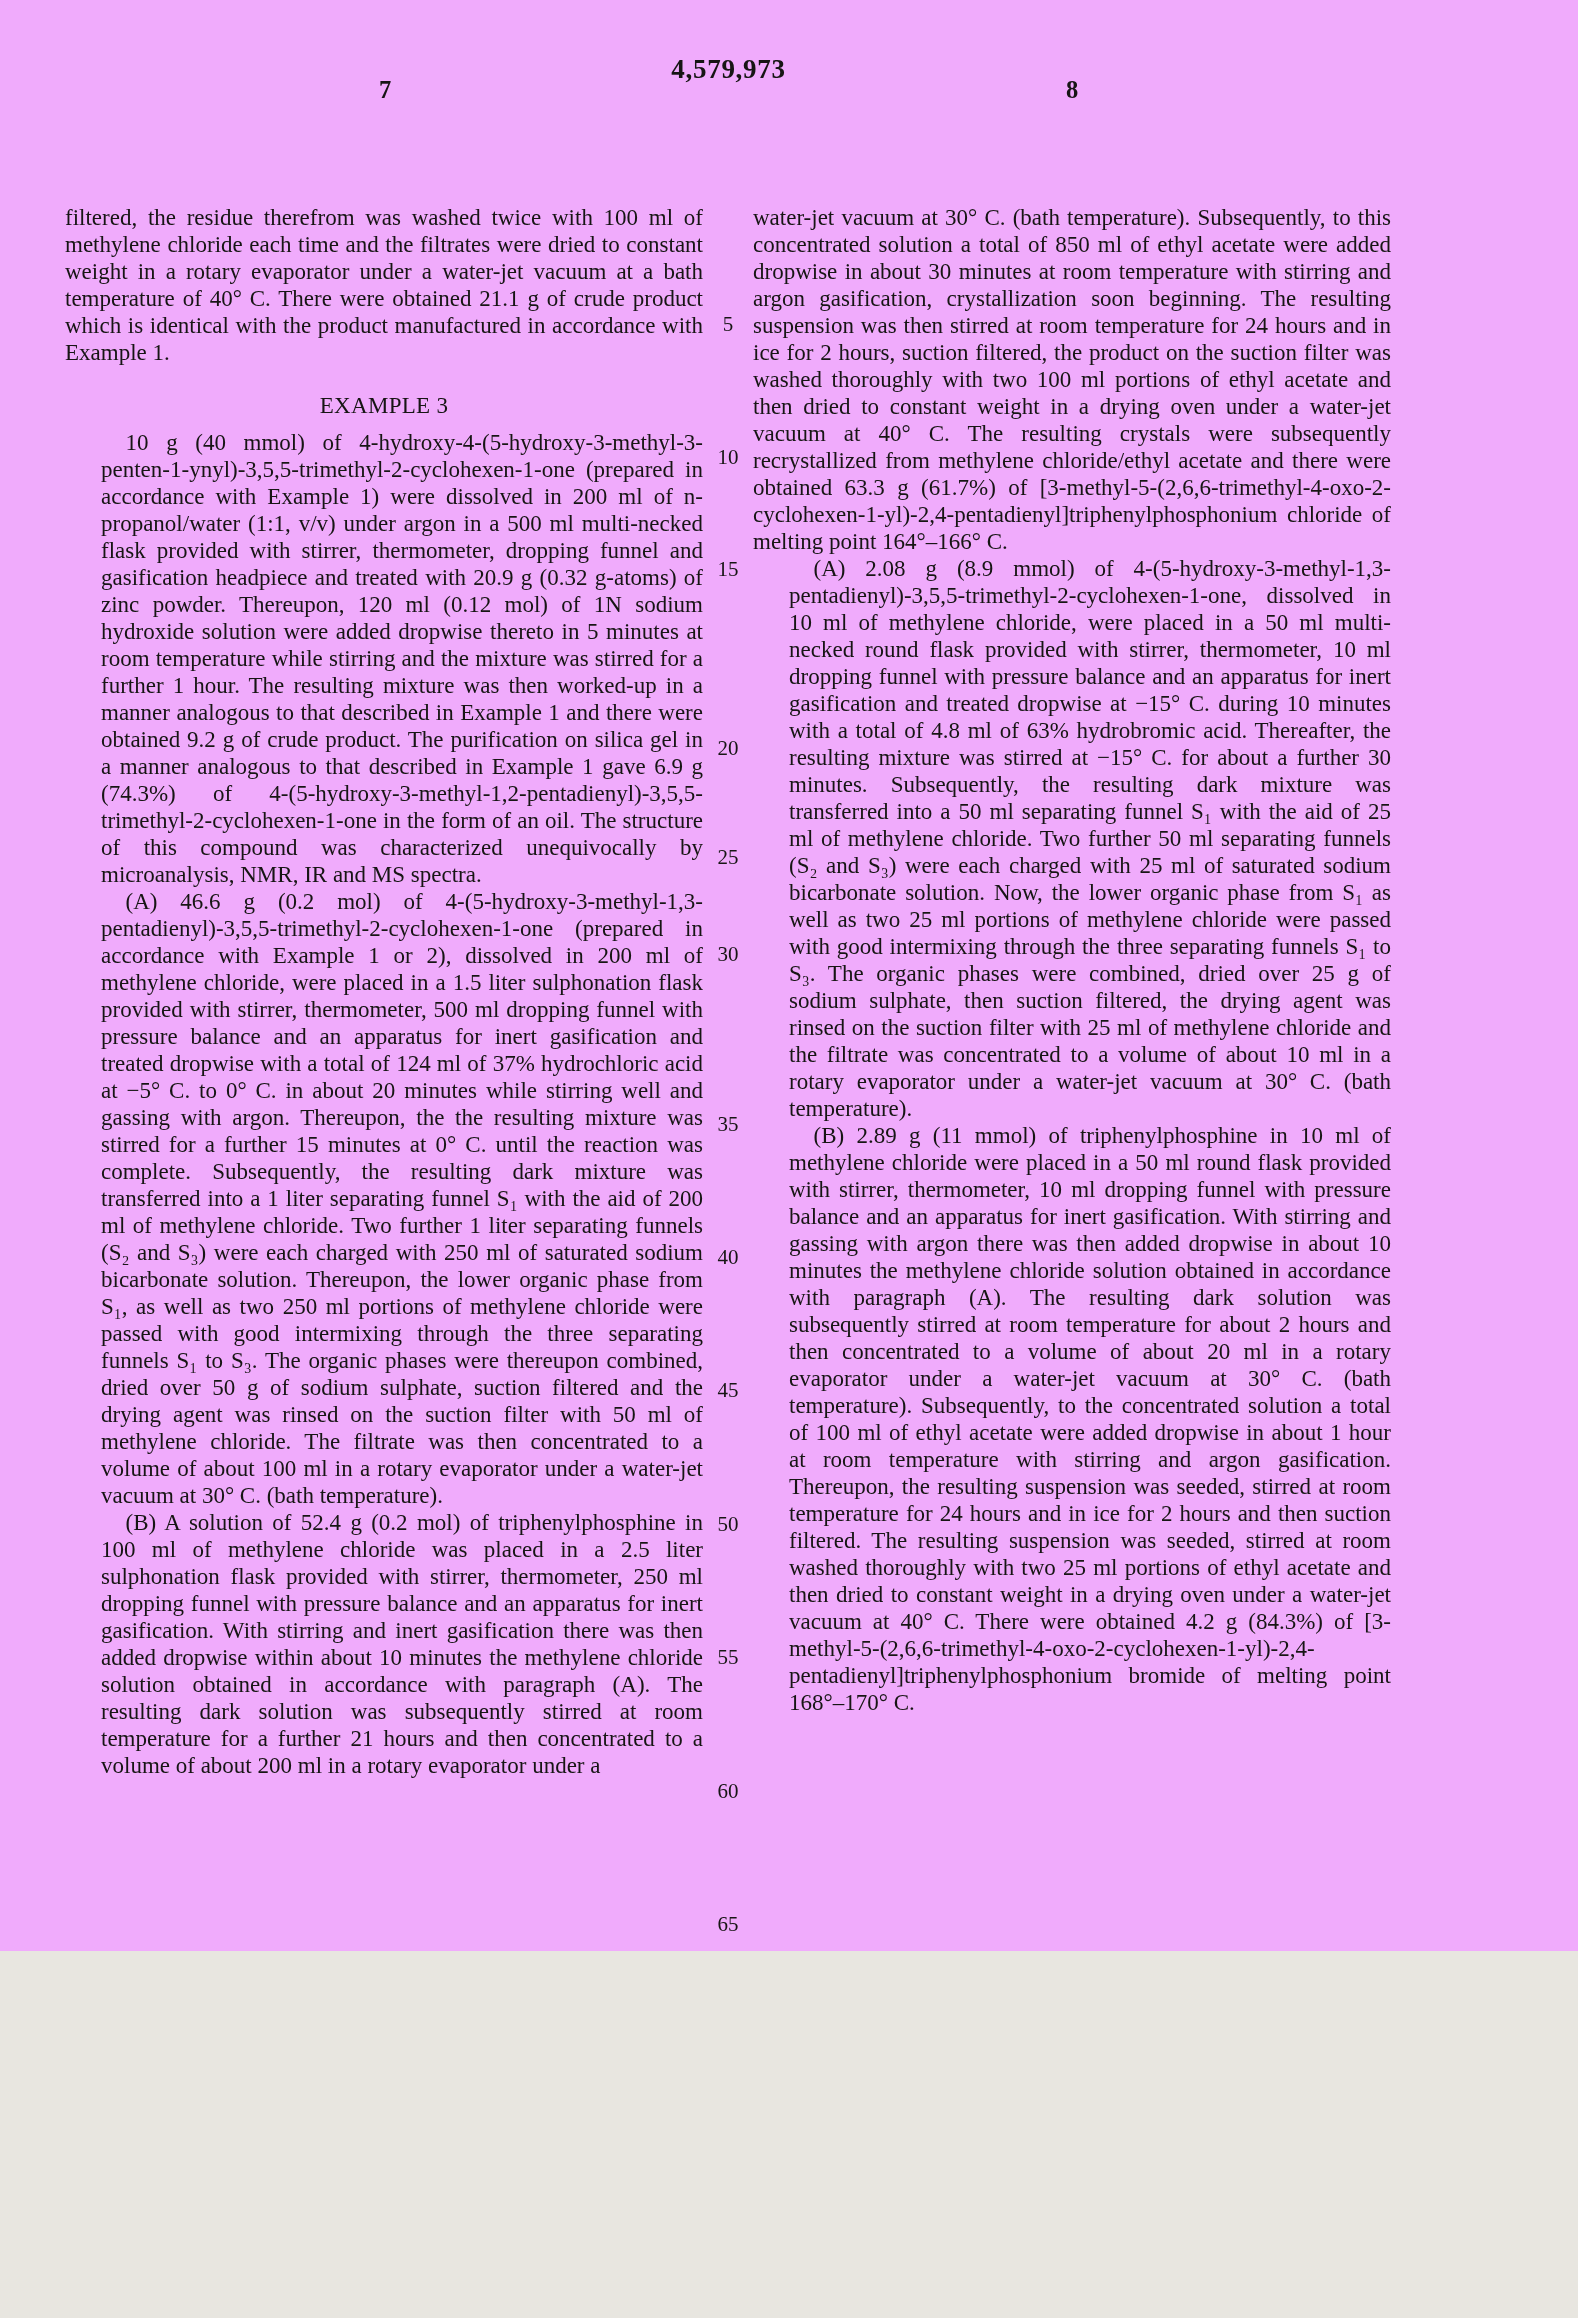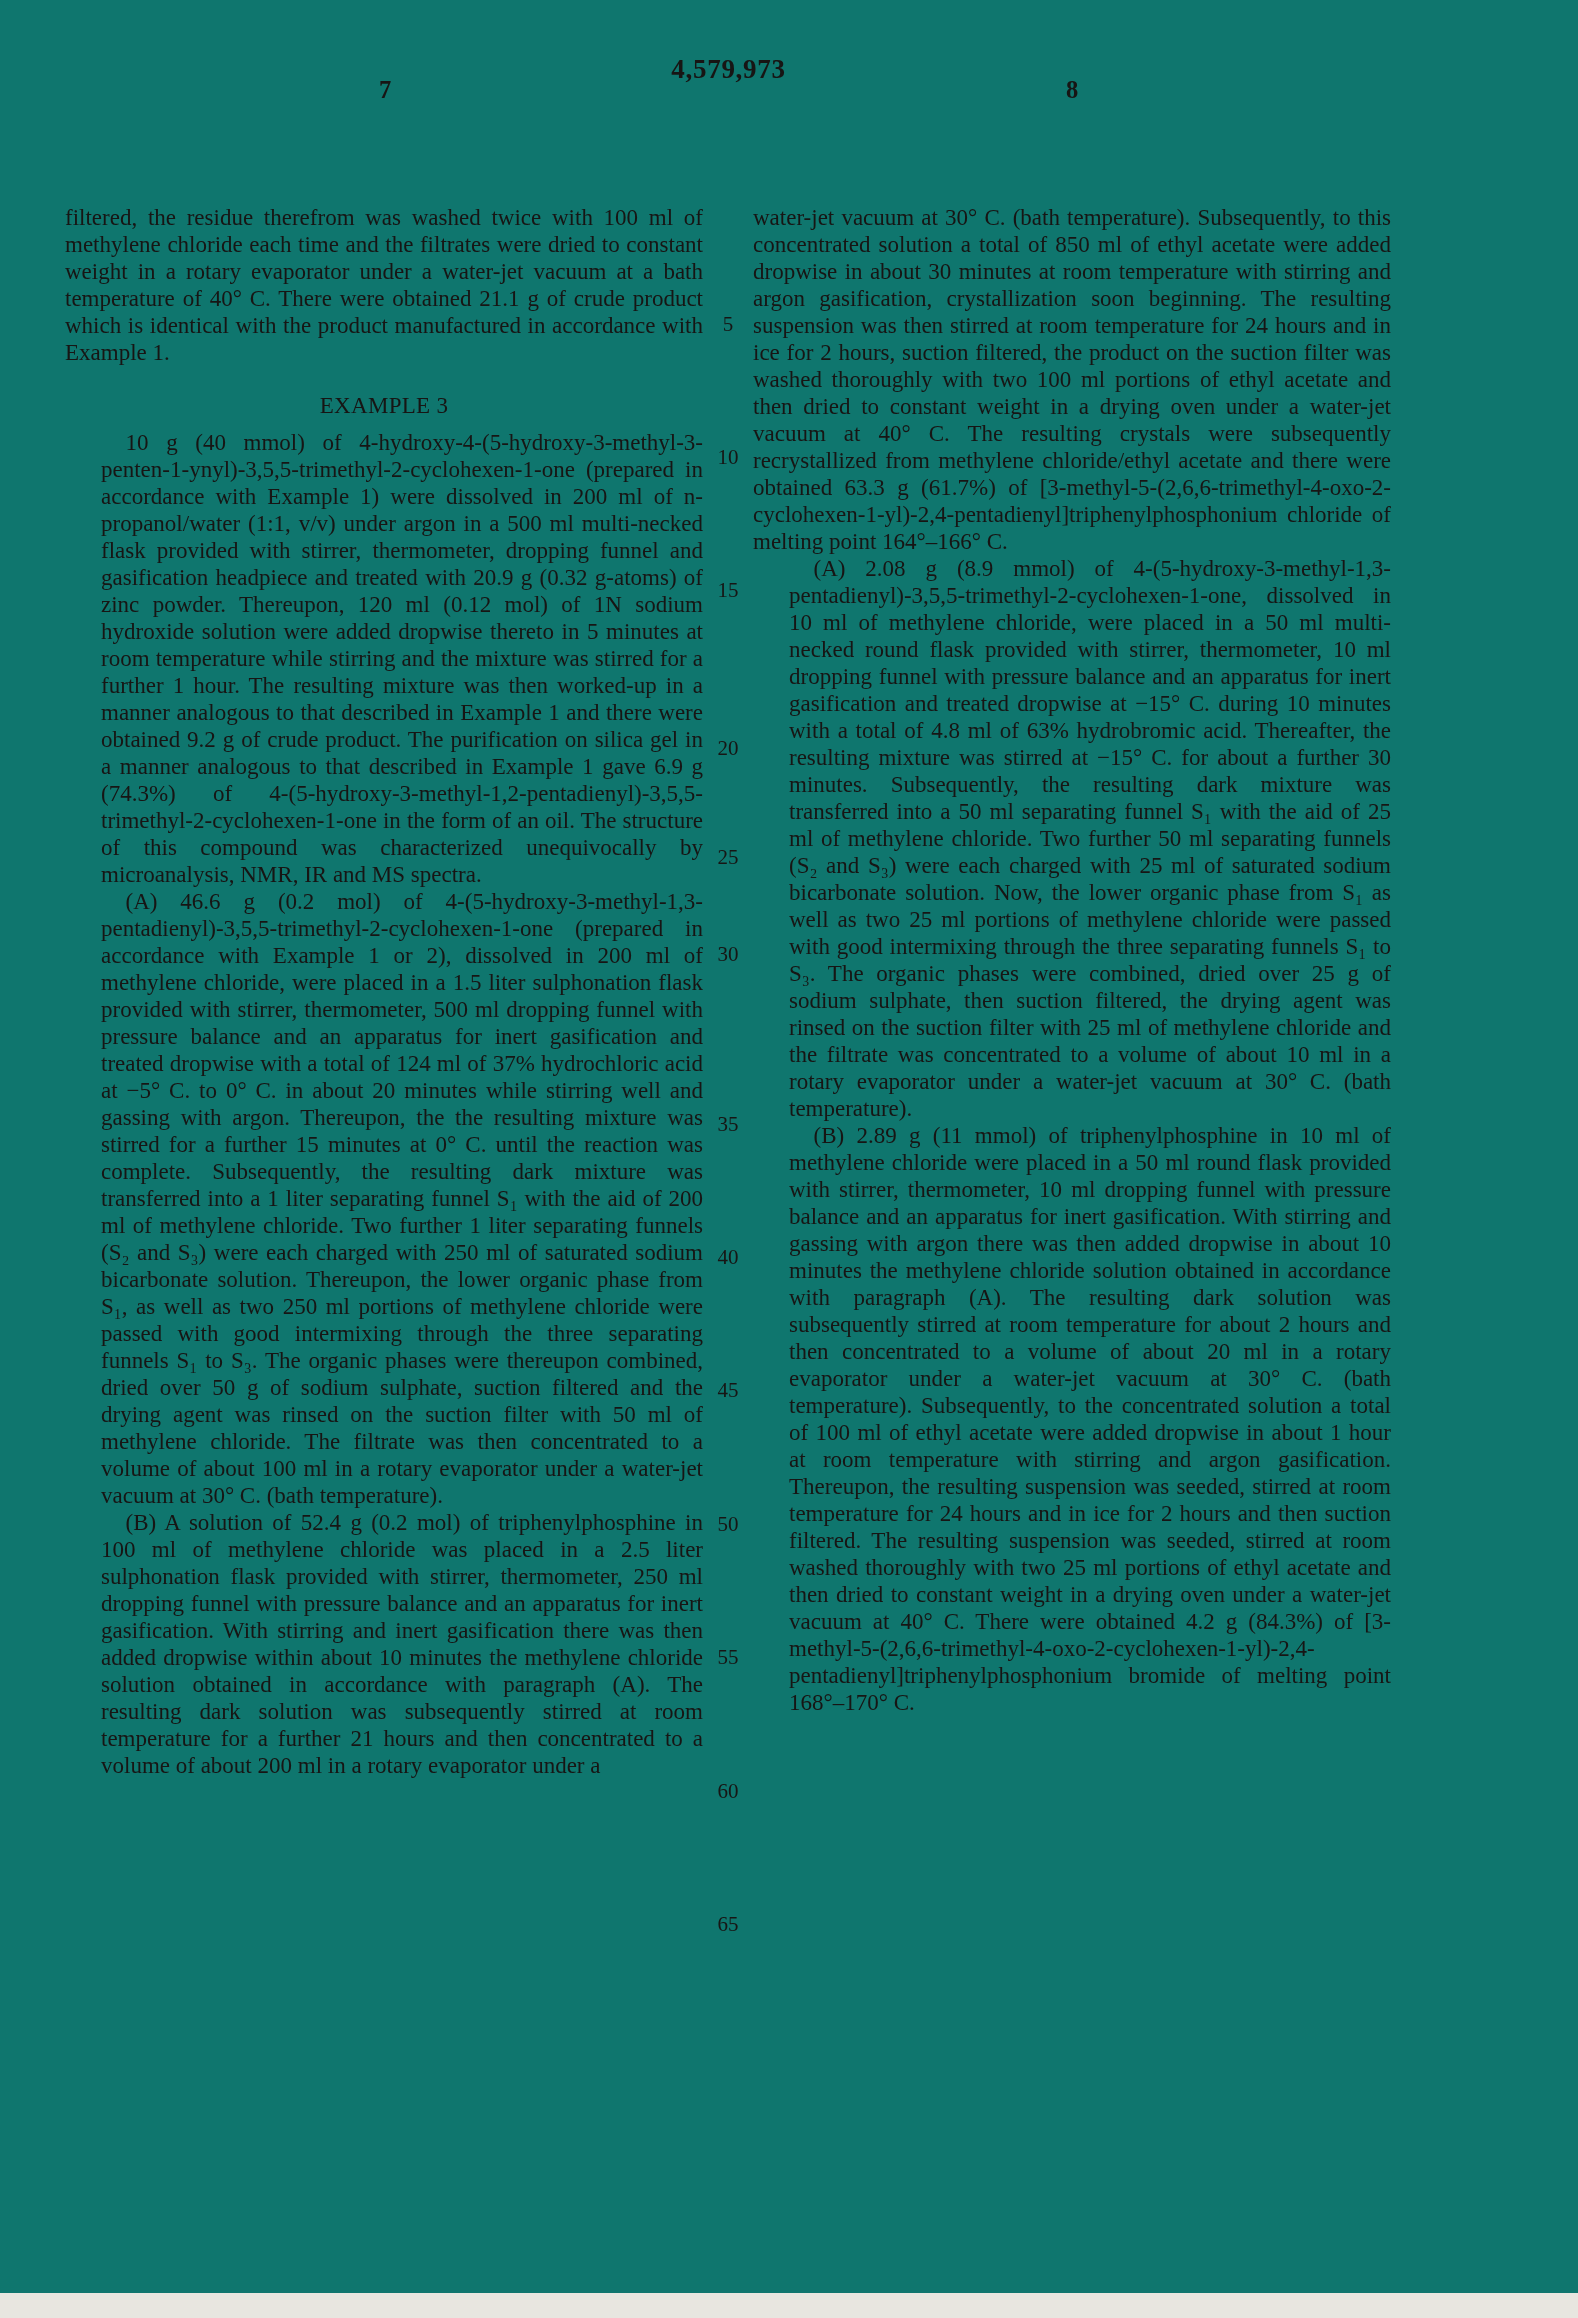--- a/index.html
+++ b/index.html
@@ -1,21 +1,21 @@
 <!DOCTYPE html>
 <html style="font-size:11px"><head>
 <meta charset="utf-8">
 <style>
   * { margin: 0; padding: 0; box-sizing: border-box; }
   html, body { background: #e8e6e0; }
   .page {
     position: relative;
     width: 1578px;
-    height: 2293px;
-    background: #0f766e;
+    height: 1951px;
+    background: #f0abfc;
     font-family: "Liberation Serif", "DejaVu Serif", serif;
     color: #171514;
     overflow: hidden;
   }
   .patent-number {
     position: absolute;
     top: 54px;
     left: 65px;
     width: 1327px;
     text-align: center;
@@ -95,21 +95,21 @@
       <p class="para">filtered, the residue therefrom was washed twice with 100 ml of methylene chloride each time and the filtrates were dried to constant weight in a rotary evaporator under a water-jet vacuum at a bath temperature of 40° C. There were obtained 21.1 g of crude product which is identical with the product manufactured in accordance with Example 1.</p>
       <div class="heading">EXAMPLE 3</div>
       <p class="para indent">10 g (40 mmol) of 4-hydroxy-4-(5-hydroxy-3-methyl-3-penten-1-ynyl)-3,5,5-trimethyl-2-cyclohexen-1-one (prepared in accordance with Example 1) were dissolved in 200 ml of n-propanol/water (1:1, v/v) under argon in a 500 ml multi-necked flask provided with stirrer, thermometer, dropping funnel and gasification headpiece and treated with 20.9 g (0.32 g-atoms) of zinc powder. Thereupon, 120 ml (0.12 mol) of 1N sodium hydroxide solution were added dropwise thereto in 5 minutes at room temperature while stirring and the mixture was stirred for a further 1 hour. The resulting mixture was then worked-up in a manner analogous to that described in Example 1 and there were obtained 9.2 g of crude product. The purification on silica gel in a manner analogous to that described in Example 1 gave 6.9 g (74.3%) of 4-(5-hydroxy-3-methyl-1,2-pentadienyl)-3,5,5-trimethyl-2-cyclohexen-1-one in the form of an oil. The structure of this compound was characterized unequivocally by microanalysis, NMR, IR and MS spectra.</p>
       <p class="para indent">(A) 46.6 g (0.2 mol) of 4-(5-hydroxy-3-methyl-1,3-pentadienyl)-3,5,5-trimethyl-2-cyclohexen-1-one (prepared in accordance with Example 1 or 2), dissolved in 200 ml of methylene chloride, were placed in a 1.5 liter sulphonation flask provided with stirrer, thermometer, 500 ml dropping funnel with pressure balance and an apparatus for inert gasification and treated dropwise with a total of 124 ml of 37% hydrochloric acid at −5° C. to 0° C. in about 20 minutes while stirring well and gassing with argon. Thereupon, the the resulting mixture was stirred for a further 15 minutes at 0° C. until the reaction was complete. Subsequently, the resulting dark mixture was transferred into a 1 liter separating funnel S₁ with the aid of 200 ml of methylene chloride. Two further 1 liter separating funnels (S₂ and S₃) were each charged with 250 ml of saturated sodium bicarbonate solution. Thereupon, the lower organic phase from S₁, as well as two 250 ml portions of methylene chloride were passed with good intermixing through the three separating funnels S₁ to S₃. The organic phases were thereupon combined, dried over 50 g of sodium sulphate, suction filtered and the drying agent was rinsed on the suction filter with 50 ml of methylene chloride. The filtrate was then concentrated to a volume of about 100 ml in a rotary evaporator under a water-jet vacuum at 30° C. (bath temperature).</p>
       <p class="para indent">(B) A solution of 52.4 g (0.2 mol) of triphenylphosphine in 100 ml of methylene chloride was placed in a 2.5 liter sulphonation flask provided with stirrer, thermometer, 250 ml dropping funnel with pressure balance and an apparatus for inert gasification. With stirring and inert gasification there was then added dropwise within about 10 minutes the methylene chloride solution obtained in accordance with paragraph (A). The resulting dark solution was subsequently stirred at room temperature for a further 21 hours and then concentrated to a volume of about 200 ml in a rotary evaporator under a</p>
     </div>
 
     <div class="gutter">
       <span class="line-num" style="top:107px">5</span>
       <span class="line-num" style="top:240px">10</span>
-      <span class="line-num" style="top:373px">15</span>
+      <span class="line-num" style="top:352px">15</span>
       <span class="line-num" style="top:531px">20</span>
       <span class="line-num" style="top:640px">25</span>
       <span class="line-num" style="top:737px">30</span>
       <span class="line-num" style="top:907px">35</span>
       <span class="line-num" style="top:1040px">40</span>
       <span class="line-num" style="top:1173px">45</span>
       <span class="line-num" style="top:1307px">50</span>
       <span class="line-num" style="top:1440px">55</span>
       <span class="line-num" style="top:1574px">60</span>
       <span class="line-num" style="top:1707px">65</span>

